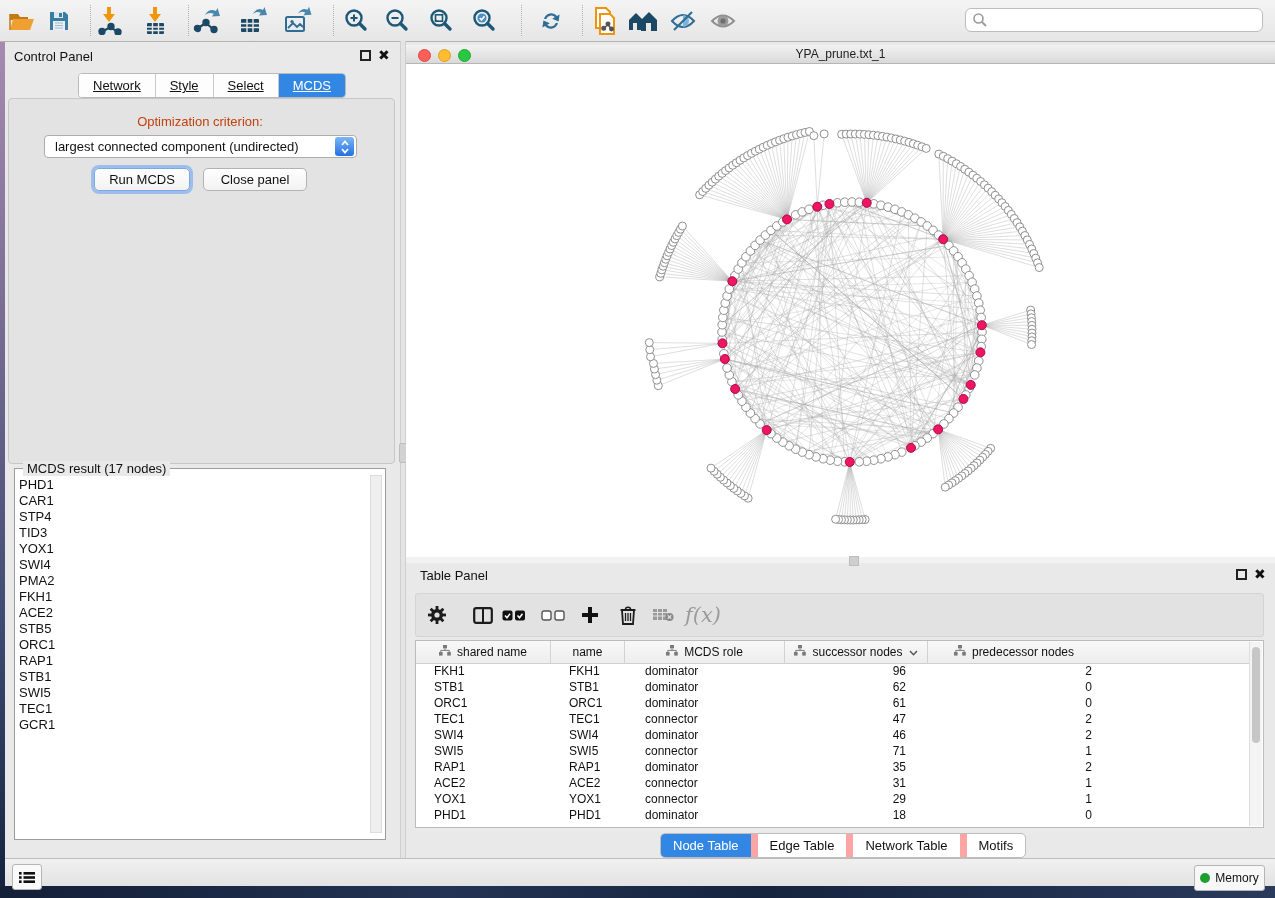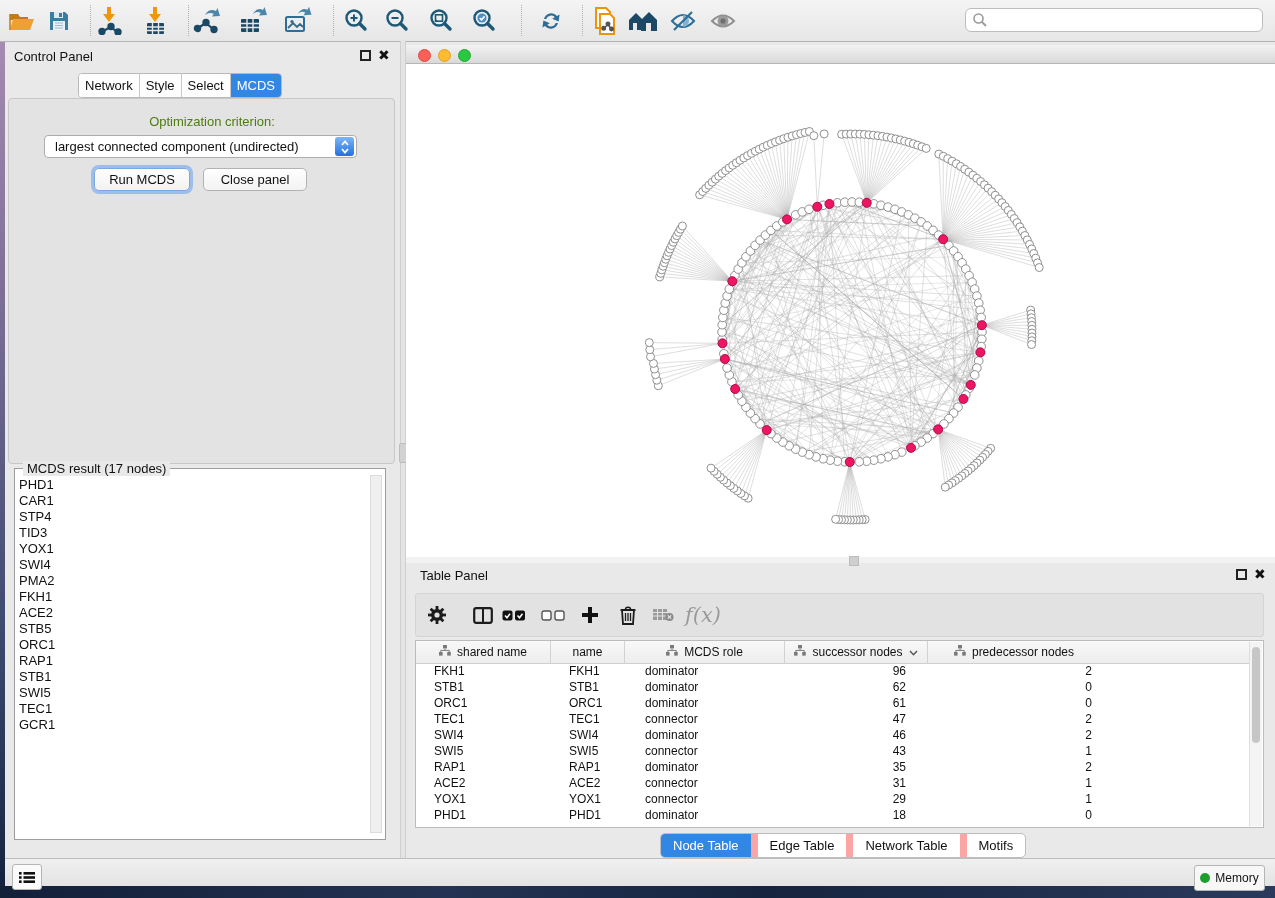--- a/index.html
+++ b/index.html
@@ -21,25 +21,25 @@
   .tbsep{position:absolute;top:5px;width:0;height:31px;border-left:1px dotted #b0b0b0;}
   #search-box{position:absolute;left:965px;top:8px;width:298px;height:24px;background:#fff;
     border:1px solid #bdbdbd;border-radius:6px;display:flex;align-items:center;padding-left:6px;box-sizing:border-box;}
   #search-box input{border:none;outline:none;font-size:12px;width:250px;background:transparent;}
 
   
   #cp-title{left:14px;top:49px;font-size:13px;color:#111;}
   .win-mini{position:absolute;width:11px;height:11px;border:2px solid #222;box-sizing:border-box;}
   .win-x{position:absolute;font-size:14px;font-weight:bold;color:#111;line-height:11px;}
   #cp-tabs{left:78px;top:73px;height:23px;display:flex;border:1px solid #b9b9b9;border-radius:4px;background:#fdfdfd;overflow:hidden;}
-  .cp-tab{padding:0 6px;font-size:13px;display:flex;align-items:center;border-right:1px solid #c9c9c9;color:#111;background:#fdfdfd;}
+  .cp-tab{padding:0 14px;font-size:13px;display:flex;align-items:center;border-right:1px solid #c9c9c9;color:#111;background:#fdfdfd;text-decoration:underline;}
   .cp-tab:last-child{border-right:none;}
   .cp-tab.sel{background:#3287e4;color:#fff;border-color:#2e79cc;}
   #cp-box{left:8px;top:98px;width:385px;height:364px;background:#e3e3e3;border:1px solid #c7c7c7;border-radius:4px;}
-  #opt-label{left:12px;top:114px;width:400px;text-align:center;font-size:13px;color:#4d7c0f;}
+  #opt-label{left:0;top:114px;width:400px;text-align:center;font-size:13px;color:#c2410c;}
   #criterion{left:44px;top:135px;width:313px;height:23px;background:#fff;border:1px solid #adadad;border-radius:4px;
      display:flex;align-items:center;box-sizing:border-box;}
   #criterion .val{font-size:13px;padding-left:10px;color:#111;flex:1;}
   #criterion .step{width:19px;height:19px;margin-right:2px;border-radius:3px;
      background:linear-gradient(180deg,#7cb6f4,#2271e3);display:flex;flex-direction:column;align-items:center;justify-content:center;}
   .btn{position:absolute;height:23px;background:linear-gradient(180deg,#ffffff,#f2f2f2);border:1px solid #b3b3b3;
      border-radius:5px;font-size:13px;display:flex;align-items:center;justify-content:center;color:#111;box-sizing:border-box;}
   #run-btn{left:94px;top:168px;width:96px;box-shadow:0 0 0 3px rgba(100,160,240,.55);border-color:#7aa8e0;}
   #close-btn{left:203px;top:168px;width:104px;}
 
@@ -305,20 +305,21 @@
 </div>
 
 <div class="abs" id="v-split"></div>
 <div class="abs" id="v-split-handle"></div>
 
 <div class="abs" id="net-win">
   <div id="net-titlebar">
     <div class="tl" style="left:12px;background:#ff5f57;border:1px solid #d94b43;"></div>
     <div class="tl" style="left:32px;background:#febc2e;border:1px solid #dfa023;"></div>
     <div class="tl" style="left:52px;background:#28c840;border:1px solid #1fa832;"></div>
+    <div id="net-title">YPA_prune.txt_1</div>
   </div>
   <div id="net-canvas">
     <svg id="net-svg" width="869" height="493">
         <line x1="380.99999999999994" y1="155.416697508023" x2="316.81741271387847" y2="253.44461810657" stroke="#a8a8a8" stroke-width="0.7" stroke-opacity="0.5"></line>
         <line x1="380.99999999999994" y1="155.416697508023" x2="319.2593714163629" y2="239.07227858567916" stroke="#a8a8a8" stroke-width="0.7" stroke-opacity="0.5"></line>
         <line x1="380.99999999999994" y1="155.416697508023" x2="344.3619072791561" y2="186.94632575836465" stroke="#a8a8a8" stroke-width="0.7" stroke-opacity="0.5"></line>
         <line x1="380.99999999999994" y1="155.416697508023" x2="339.9770870352962" y2="192.77273149662523" stroke="#a8a8a8" stroke-width="0.7" stroke-opacity="0.5"></line>
         <line x1="380.99999999999994" y1="155.416697508023" x2="521.2272685033747" y2="161.97708703529614" stroke="#a8a8a8" stroke-width="0.7" stroke-opacity="0.5"></line>
         <line x1="380.99999999999994" y1="155.416697508023" x2="321.08074814713706" y2="232.01138351476953" stroke="#a8a8a8" stroke-width="0.7" stroke-opacity="0.5"></line>
         <line x1="380.99999999999994" y1="155.416697508023" x2="559.779044848138" y2="330.8834553236812" stroke="#a8a8a8" stroke-width="0.7" stroke-opacity="0.5"></line>
@@ -1171,21 +1172,21 @@
         <span class="r0">SWI4</span>
         <span class="r1">SWI4</span>
         <span class="r2">dominator</span>
         <span class="r3">46</span>
         <span class="r4">2</span>
       </div>
       <div class="trow">
         <span class="r0">SWI5</span>
         <span class="r1">SWI5</span>
         <span class="r2">connector</span>
-        <span class="r3">43</span>
+        <span class="r3">71</span>
         <span class="r4">1</span>
       </div>
       <div class="trow">
         <span class="r0">RAP1</span>
         <span class="r1">RAP1</span>
         <span class="r2">dominator</span>
         <span class="r3">35</span>
         <span class="r4">2</span>
       </div>
       <div class="trow">

